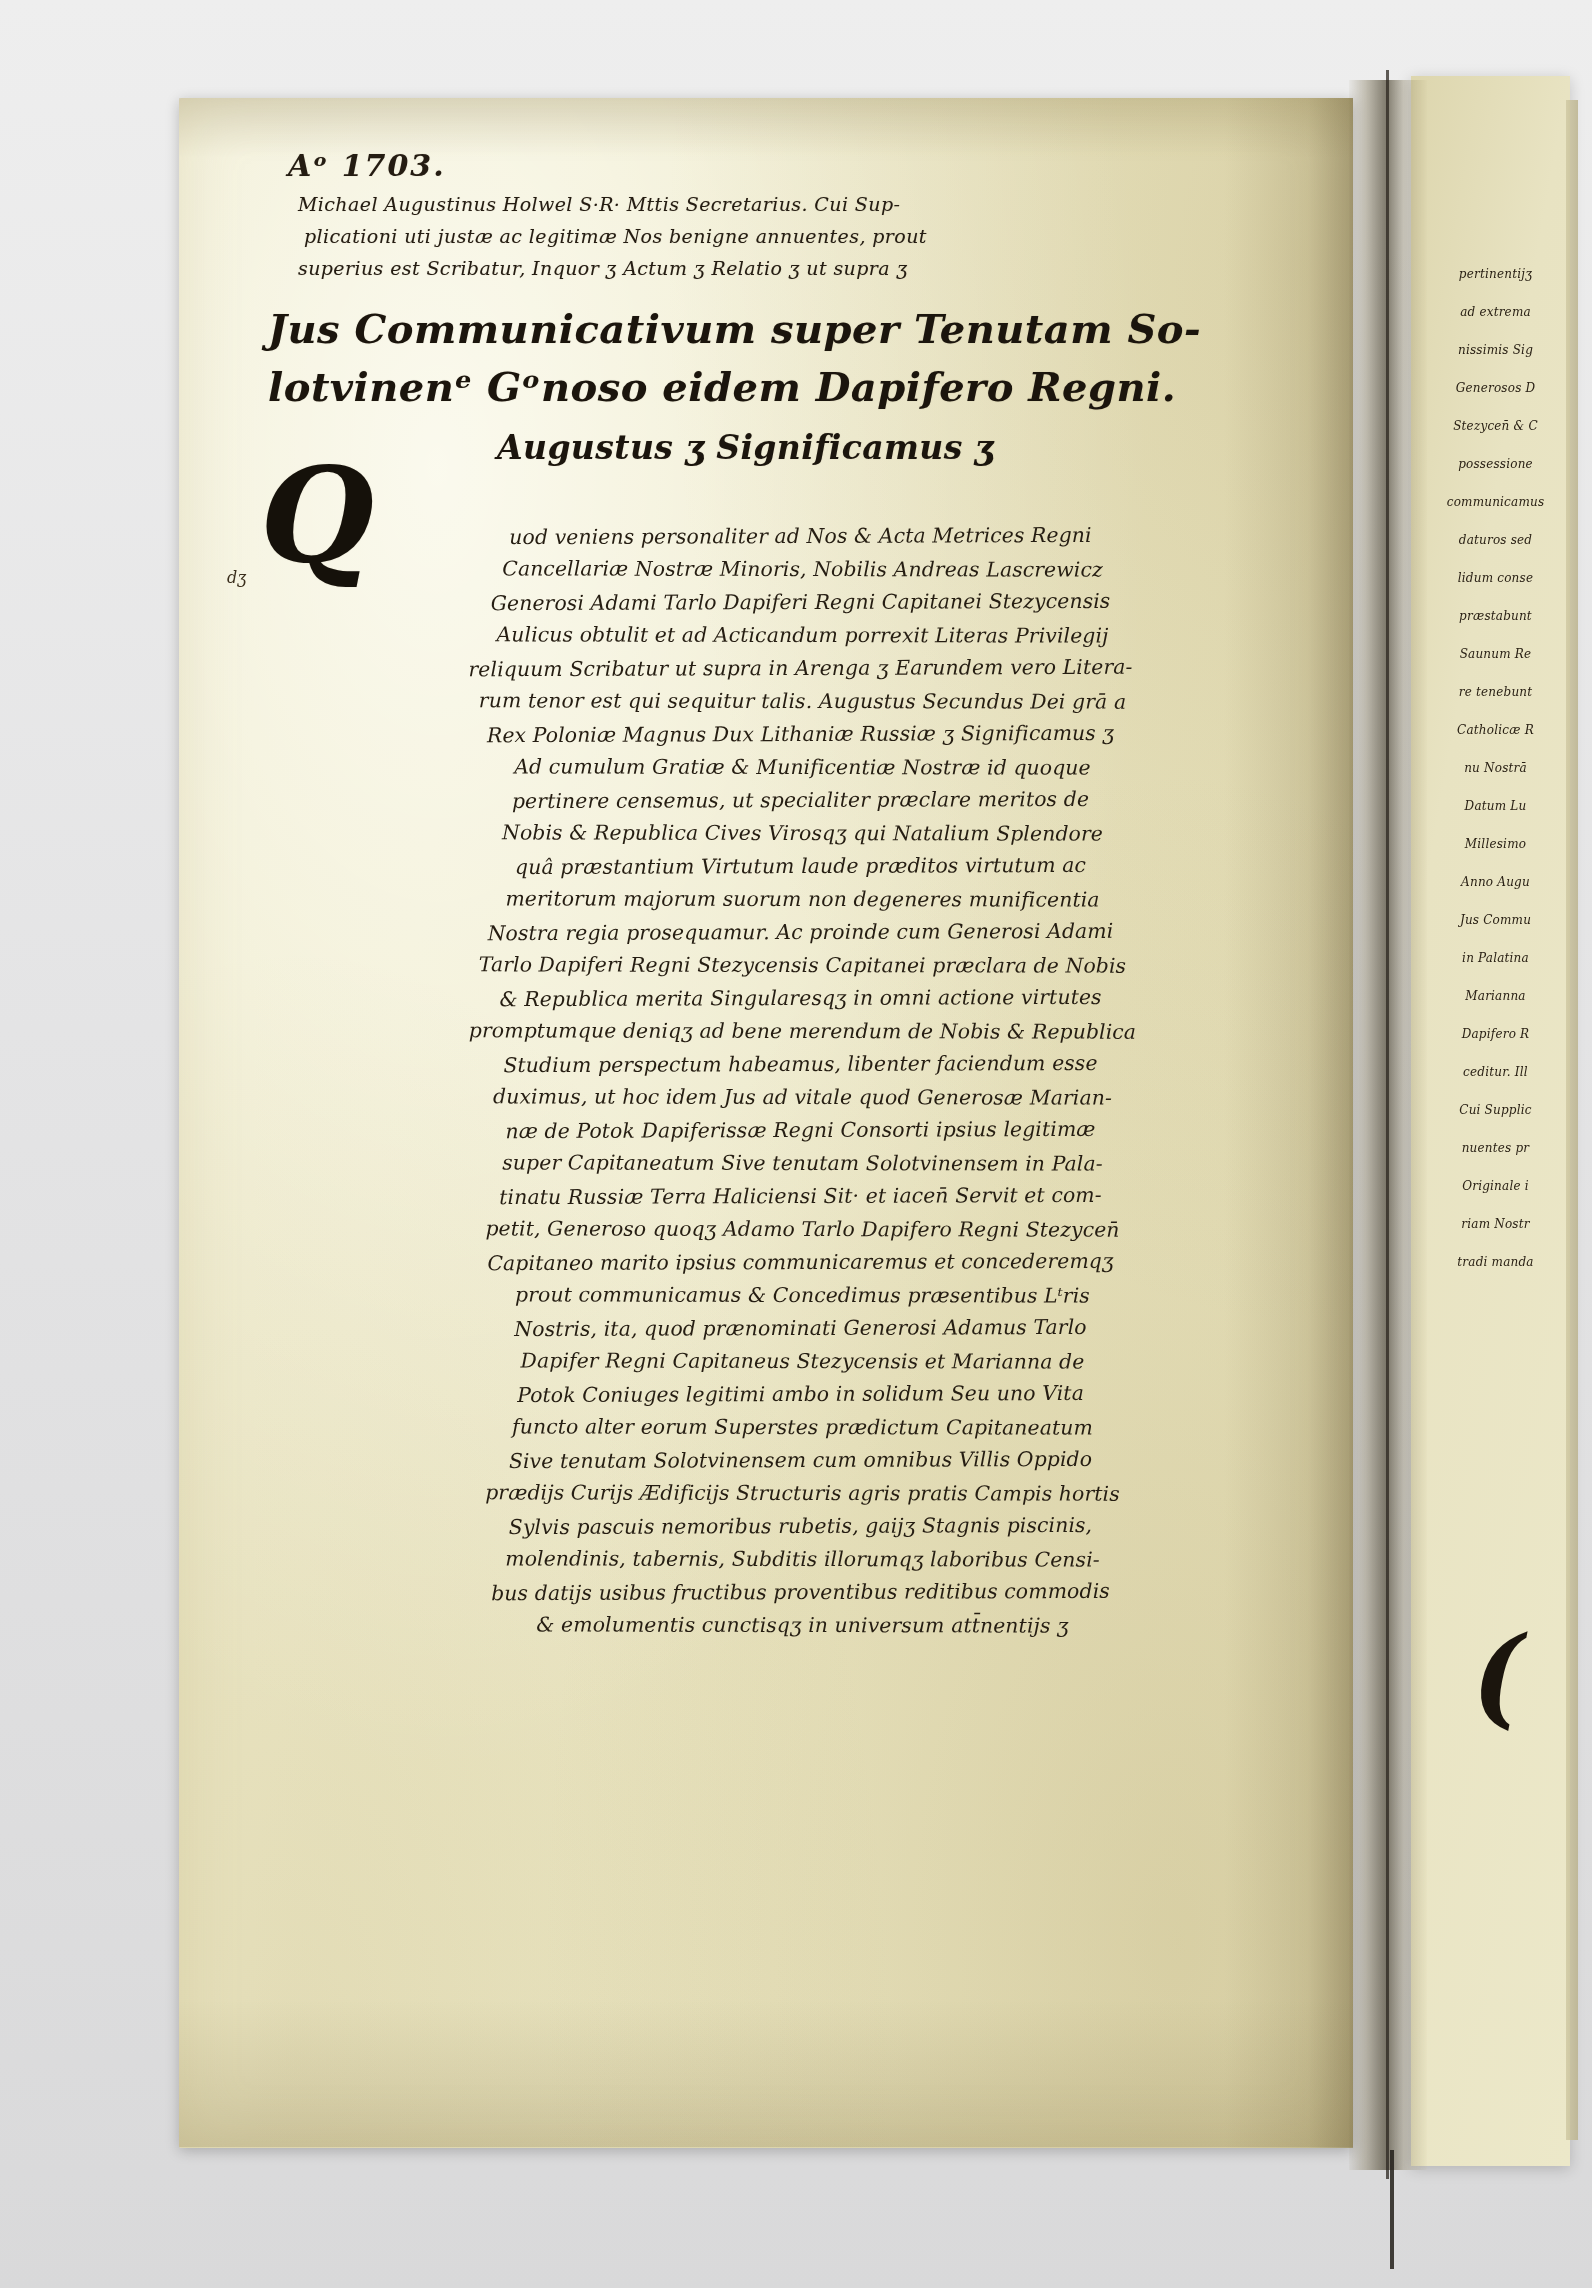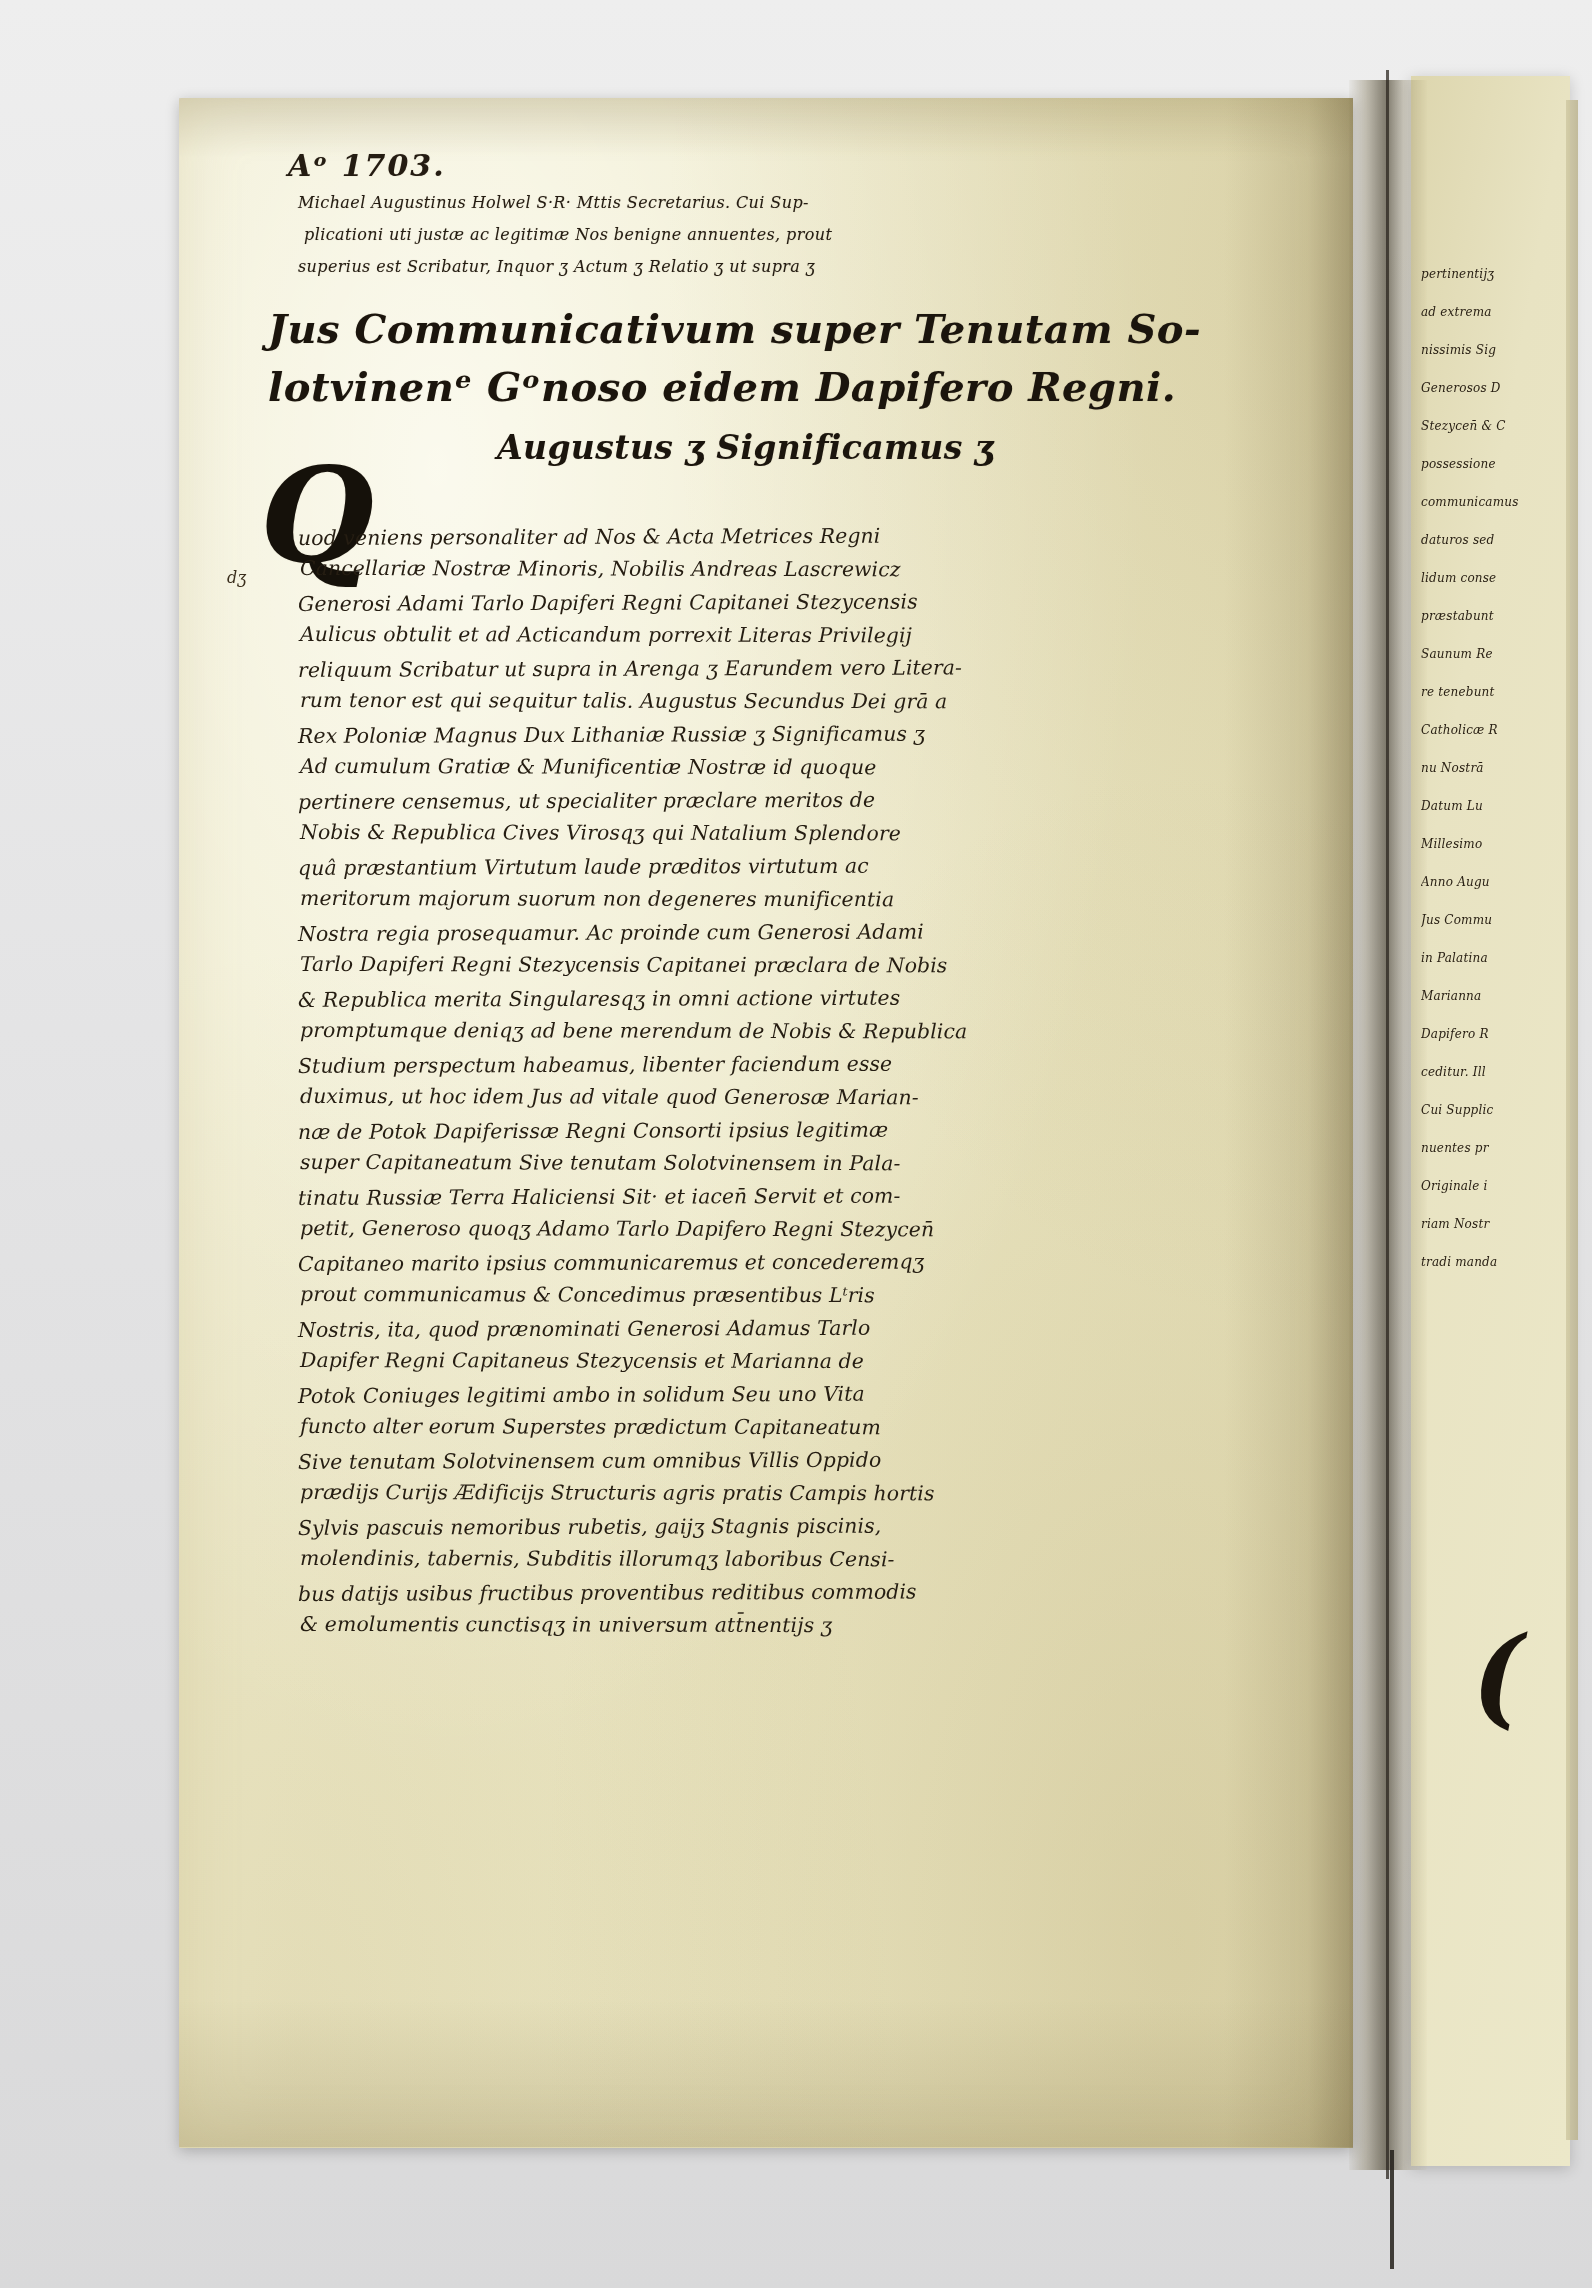--- a/index.html
+++ b/index.html
@@ -13,20 +13,21 @@
     position: relative;
     overflow: hidden;
     font-family: "DejaVu Serif", serif;
   }
 
   
   #scene {
     position: absolute;
     inset: 0;
     background: linear-gradient(180deg, #eeeeee 0%, #e4e4e5 45%, #d9d9da 100%);
+    text-align: center;
   }
 
   
   #book {
     position: absolute;
     left: 149px;
     top: 70px;
     width: 1393px;
     height: 2149px;
   }
@@ -125,21 +126,21 @@
 
   #year {
     left: 139px;
     top: 78px;
     font-size: 30px;
     font-weight: 700;
     letter-spacing: 2px;
   }
 
   .head-line {
-    font-size: 16px;
+    font-size: 19px;
     line-height: 1.05;
   }
 
   .title-big {
     font-size: 40px;
     font-weight: 700;
     letter-spacing: 0.5px;
     color: #1b150d;
   }
 

